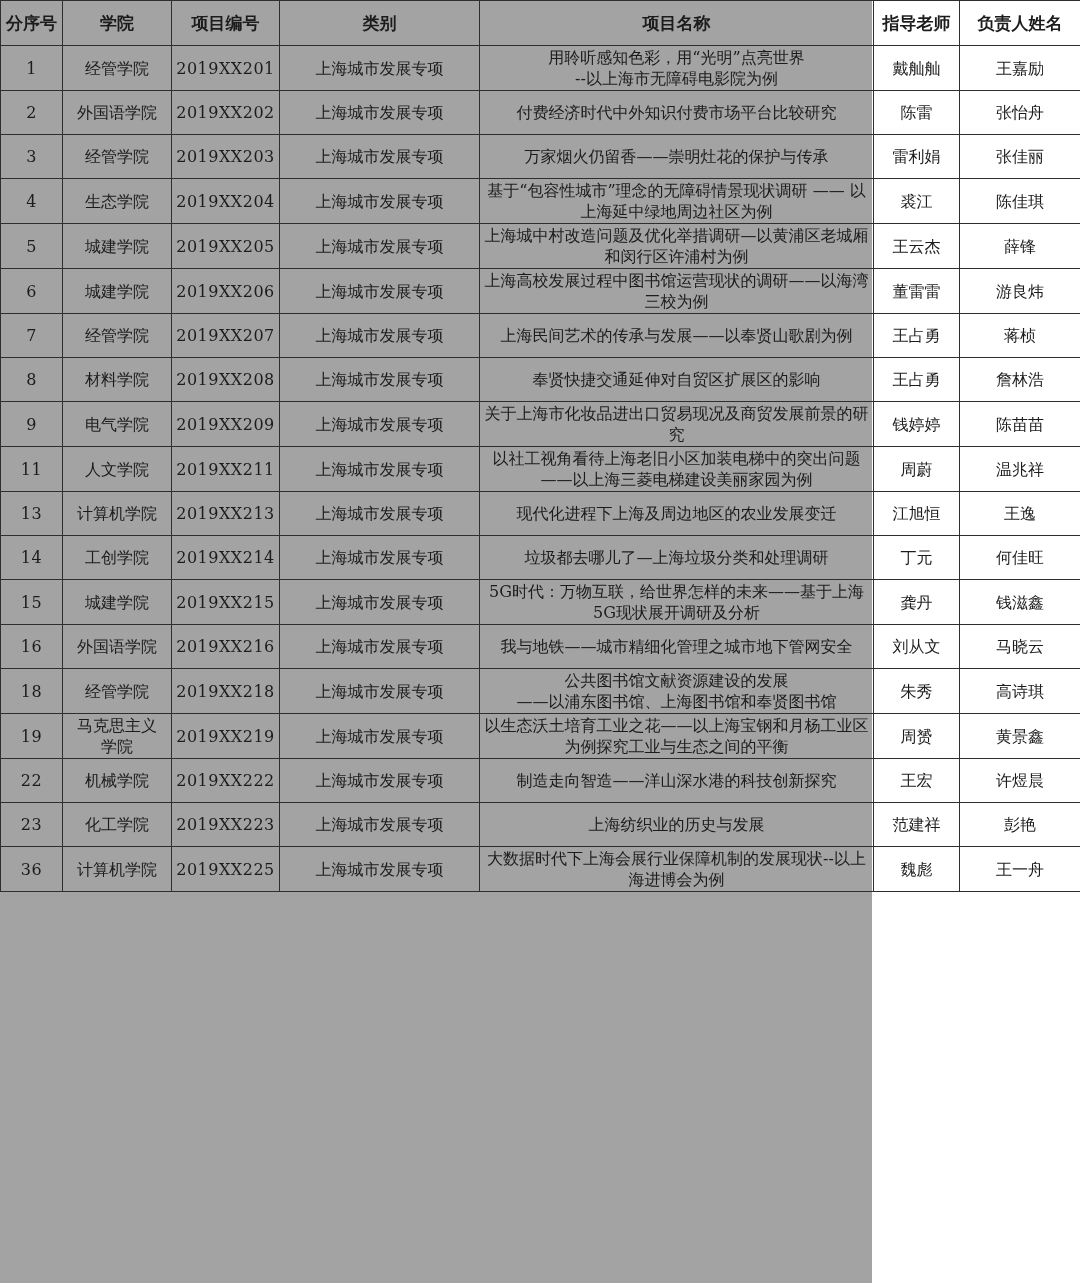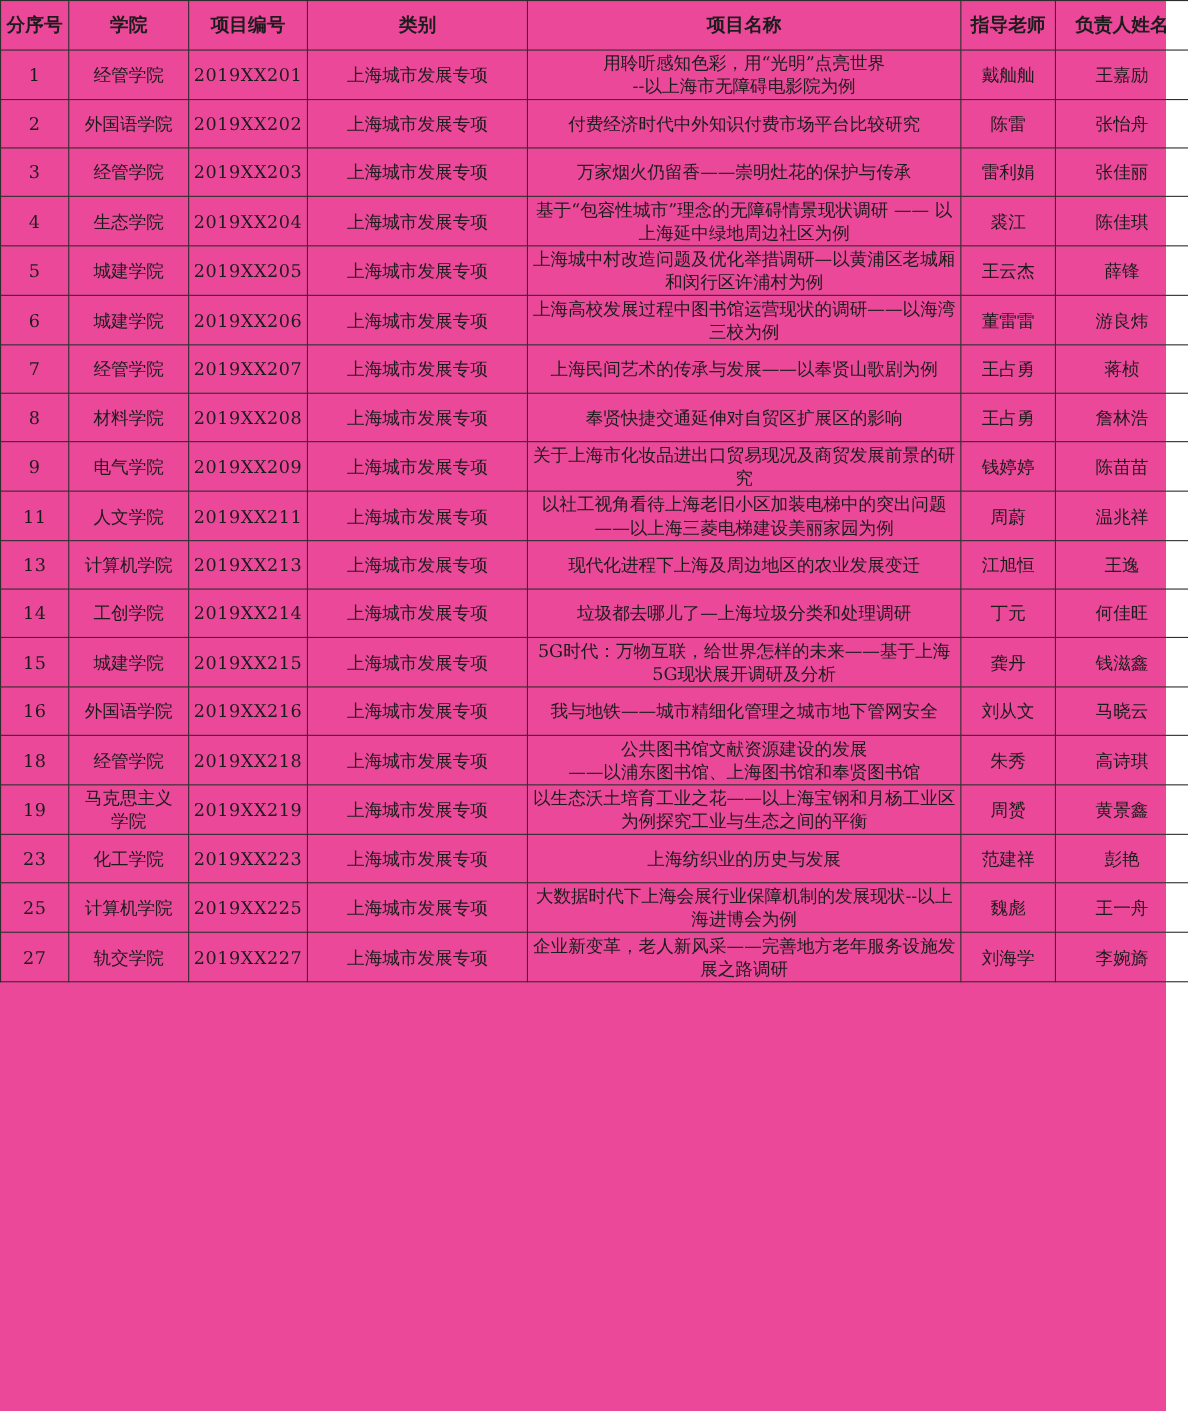--- a/index.html
+++ b/index.html
@@ -1,19 +1,19 @@
 <!DOCTYPE html>
 <html><head>
 <meta charset="utf-8">
 <style>
   html, body { margin: 0; padding: 0; background: #ffffff; }
   .sheet {
-    width: 1060px;
+    width: 872px;
     min-height: 1283px;
-    background: #ec4899;
+    background: #a3a3a3;
     box-sizing: border-box;
   }
   table.roster {
     width: 1080px;
     border-collapse: collapse;
     table-layout: fixed;
     font-family: "DejaVu Serif", "Liberation Serif", serif;
     color: #1c1c1c;
   }
   table.roster th,
@@ -207,41 +207,41 @@
     <td class="num-cell">19</td>
     <td>马克思主义
 学院</td>
     <td class="code-cell">2019XX219</td>
     <td>上海城市发展专项</td>
     <td>以生态沃土培育工业之花——以上海宝钢和月杨工业区为例探究工业与生态之间的平衡</td>
     <td>周赟</td>
     <td>黄景鑫</td>
   </tr>
         <tr>
+    <td class="num-cell">22</td>
+    <td>机械学院</td>
+    <td class="code-cell">2019XX222</td>
+    <td>上海城市发展专项</td>
+    <td>制造走向智造——洋山深水港的科技创新探究</td>
+    <td>王宏</td>
+    <td>许煜晨</td>
+  </tr>
+        <tr>
     <td class="num-cell">23</td>
     <td>化工学院</td>
     <td class="code-cell">2019XX223</td>
     <td>上海城市发展专项</td>
     <td>上海纺织业的历史与发展</td>
     <td>范建祥</td>
     <td>彭艳</td>
   </tr>
         <tr>
-    <td class="num-cell">25</td>
+    <td class="num-cell">36</td>
     <td>计算机学院</td>
     <td class="code-cell">2019XX225</td>
     <td>上海城市发展专项</td>
     <td>大数据时代下上海会展行业保障机制的发展现状--以上海进博会为例</td>
     <td>魏彪</td>
     <td>王一舟</td>
-  </tr>
-        <tr>
-    <td class="num-cell">27</td>
-    <td>轨交学院</td>
-    <td class="code-cell">2019XX227</td>
-    <td>上海城市发展专项</td>
-    <td>企业新变革，老人新风采——完善地方老年服务设施发展之路调研</td>
-    <td>刘海学</td>
-    <td>李婉旖</td>
   </tr>
       </tbody>
   </table>
 </div>
 
 </body></html>

